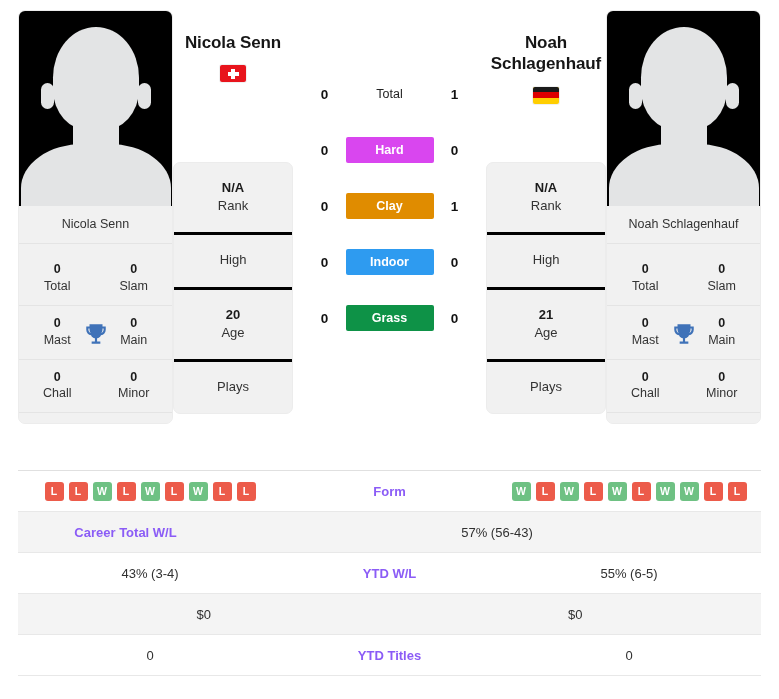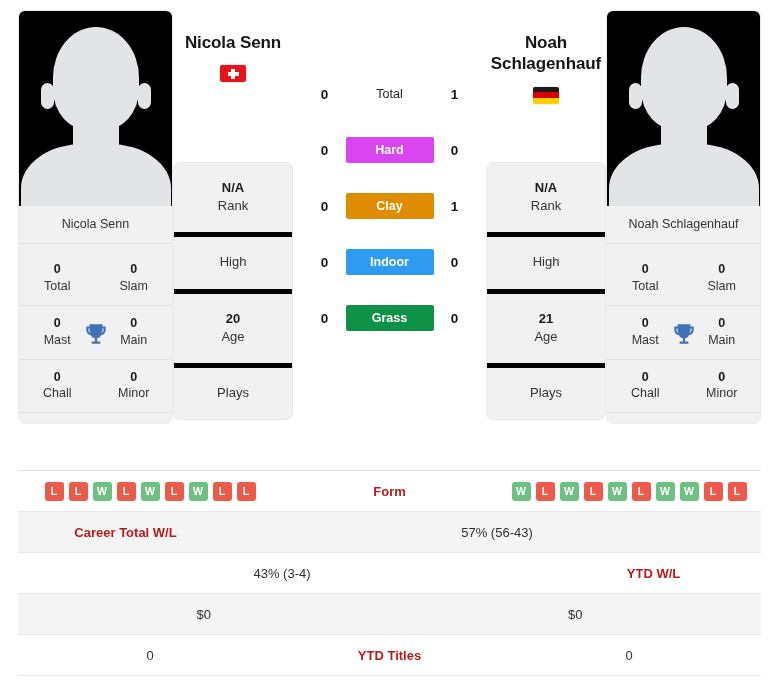--- a/index.html
+++ b/index.html
@@ -166,21 +166,21 @@
 
   .info-card {
     background: #f1f1f1;
     border-radius: 7px;
     border: 1px solid #ececec;
     overflow: hidden;
   }
   .info-row {
     text-align: center;
     padding: 16px 4px 17px 4px;
-    border-bottom: 5px solid #000000;
+    border-bottom: 3px solid #000000;
   }
   .info-row:last-child { border-bottom: none; }
   .info-val {
     font-size: 13px;
     font-weight: bold;
     color: #1b1b1b;
     line-height: 1.4;
   }
   .info-lab {
     font-size: 13px;
@@ -239,21 +239,21 @@
     text-align: center;
     font-size: 13px;
     color: #303030;
     padding: 9px 4px;
   }
   .cmp-label {
     flex: 0 0 215px;
     text-align: center;
     font-size: 13px;
     font-weight: bold;
-    color: #b91c1c;
+    color: #8b5cf6;
     padding: 9px 4px;
   }
   .form-strip {
     display: flex;
     justify-content: center;
     gap: 5px;
     flex-wrap: nowrap;
   }
   .form-badge {
     width: 19px;
@@ -477,20 +477,21 @@
         </div>
       </div>
     </div>
     <div class="cmp-row alt">
       <div class="cmp-label">Career Total W/L</div>
       <div class="cmp-side">57% (56-43)</div>
     </div>
     <div class="cmp-row">
       <div class="cmp-side">43% (3-4)</div>
       <div class="cmp-label">YTD W/L</div>
+      <div class="cmp-side">55% (6-5)</div>
     </div>
     <div class="cmp-row alt">
       <div class="cmp-side">$0</div>
       <div class="cmp-side">$0</div>
     </div>
     <div class="cmp-row">
       <div class="cmp-side">0</div>
       <div class="cmp-label">YTD Titles</div>
       <div class="cmp-side">0</div>
     </div>

